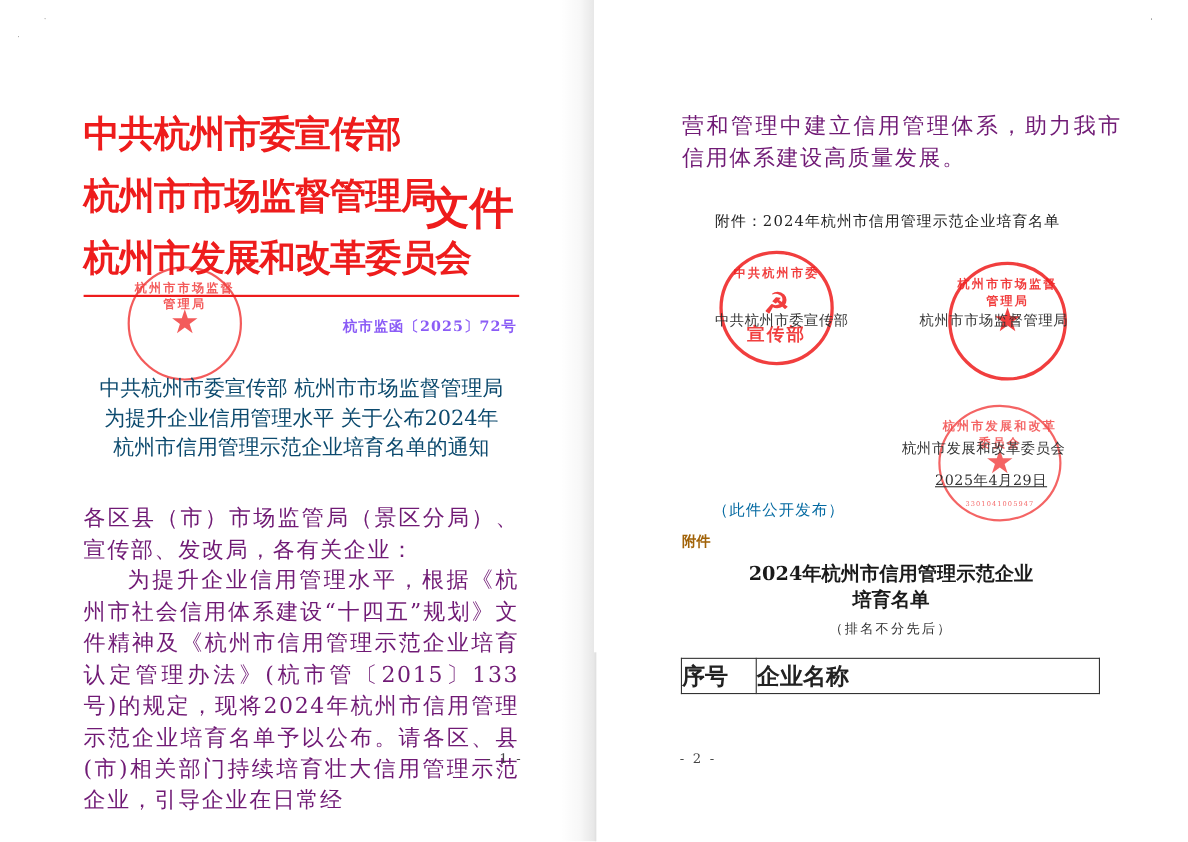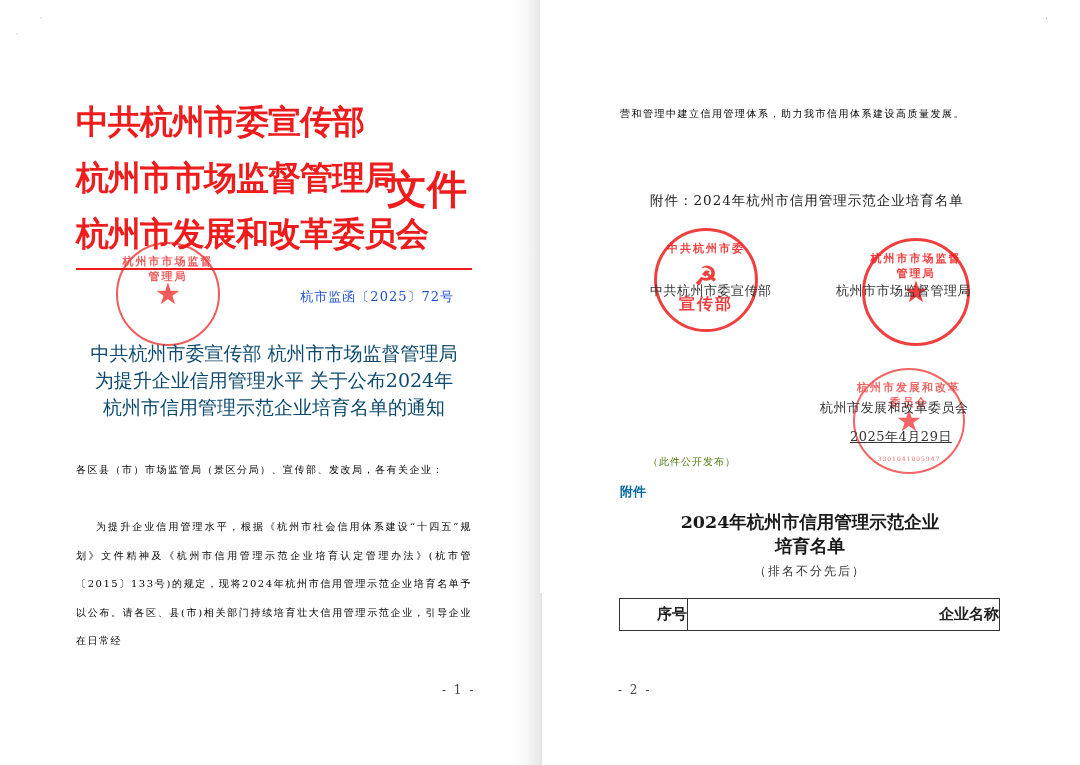--- a/index.html
+++ b/index.html
@@ -23,62 +23,62 @@
       position: absolute; left: 76px; color: #ee1c1c; font-weight: bold;
       font-family: "DejaVu Serif", "Liberation Serif", serif; letter-spacing: -1px;
       white-space: nowrap;
     }
     #red-line-1 { top: 100px; font-size: 33px; }
     #red-line-2 { top: 156px; font-size: 33px; }
     #red-line-3 { top: 212px; font-size: 33px; }
     .wenjian { position: absolute; left: 387px; top: 152px; font-size: 40px; color: #ee1c1c; font-weight: bold; margin-top: 10px; }
     .red-rule { position: absolute; left: 76px; top: 268px; width: 396px; height: 2px; background: #ee1c1c; }
 
-    .doc-number { position: absolute; right: 86px; top: 288px; font-size: 13px; color: #1d4ed8; letter-spacing: 1px; }
+    .doc-number { position: absolute; right: 70px; top: 288px; font-size: 13px; color: #8b5cf6; letter-spacing: 1px; font-weight: bold; }
 
     .notice-title {
       position: absolute; left: 76px; width: 396px; top: 340px; text-align: center;
       font-size: 19px; font-weight: normal; line-height: 27px; color: #0c4a6e;
     }
 
     .body-text {
-      position: absolute; left: 76px; width: 396px; font-size: 10px; line-height: 28.5px;
-      letter-spacing: 1.5px; color: #000000; text-align: justify;
+      position: absolute; left: 76px; width: 396px; font-size: 20px; line-height: 28.5px;
+      letter-spacing: 1.5px; color: #701a75; text-align: justify;
     }
     #salutation { top: 456px; }
     #para-1 { top: 513px; text-indent: 2em; }
 
     .page-num { position: absolute; font-size: 12px; color: #444; letter-spacing: 2px; }
     #page-num-1 { left: 442px; top: 683px; }
     #page-num-2 { left: 78px; top: 683px; }
 
     
     #para-1-cont { left: 80px; top: 100px; width: 400px; }
     .attachment-ref { position: absolute; left: 110px; top: 192px; font-size: 13.5px; letter-spacing: 1px; color: #222; }
 
     .signer { position: absolute; font-size: 13px; color: #333; white-space: nowrap; letter-spacing: 0.5px; }
     #signer-1 { left: 110px; top: 282px; }
     #signer-2 { left: 296px; top: 282px; }
     #signer-3 { left: 280px; top: 399px; }
     #sign-date { left: 310px; top: 428px; text-decoration: underline; }
 
-    .public-note { position: absolute; left: 108px; top: 455px; font-size: 10px; color: #4d7c0f; letter-spacing: 1px; }
-    .annex-label { position: absolute; left: 80px; top: 483px; font-size: 13px; font-weight: bold; color: #0369a1; font-family: "DejaVu Sans", sans-serif; }
+    .public-note { position: absolute; left: 108px; top: 455px; font-size: 14px; color: #0369a1; letter-spacing: 1px; }
+    .annex-label { position: absolute; left: 80px; top: 483px; font-size: 13px; font-weight: bold; color: #a16207; font-family: "DejaVu Sans", sans-serif; }
 
     .annex-title {
       position: absolute; left: 80px; width: 380px; top: 510px; text-align: center;
       font-size: 17.5px; font-weight: bold; line-height: 24px; color: #1a1a1a;
     }
     .annex-note { position: absolute; left: 80px; width: 380px; top: 563px; text-align: center; font-size: 12px; letter-spacing: 2px; color: #333; }
 
     .list-table {
       position: absolute; left: 79px; top: 598px; width: 381px; border-collapse: collapse;
       font-family: "DejaVu Sans", "Liberation Sans", sans-serif; color: #222;
     }
-    .list-table td, .list-table th { border: 1.5px solid #333; height: 32px; text-align: right; font-size: 15px; }
+    .list-table td, .list-table th { border: 1.5px solid #333; height: 32px; text-align: left; font-size: 21px; }
     .list-table th { font-weight: bold; }
     .col-no { width: 68px; }
 
     
     .seal {
       position: absolute; border: 3px solid rgba(238,28,28,0.85); border-radius: 50%;
       color: rgba(238,28,28,0.85); pointer-events: none;
     }
     .seal .star { position: absolute; left: 50%; top: 50%; transform: translate(-50%,-50%); font-size: 30px; line-height: 1; }
     .seal .arc { position: absolute; width: 100%; top: 10px; text-align: center; font-size: 11px; font-weight: bold; letter-spacing: 2px; }

